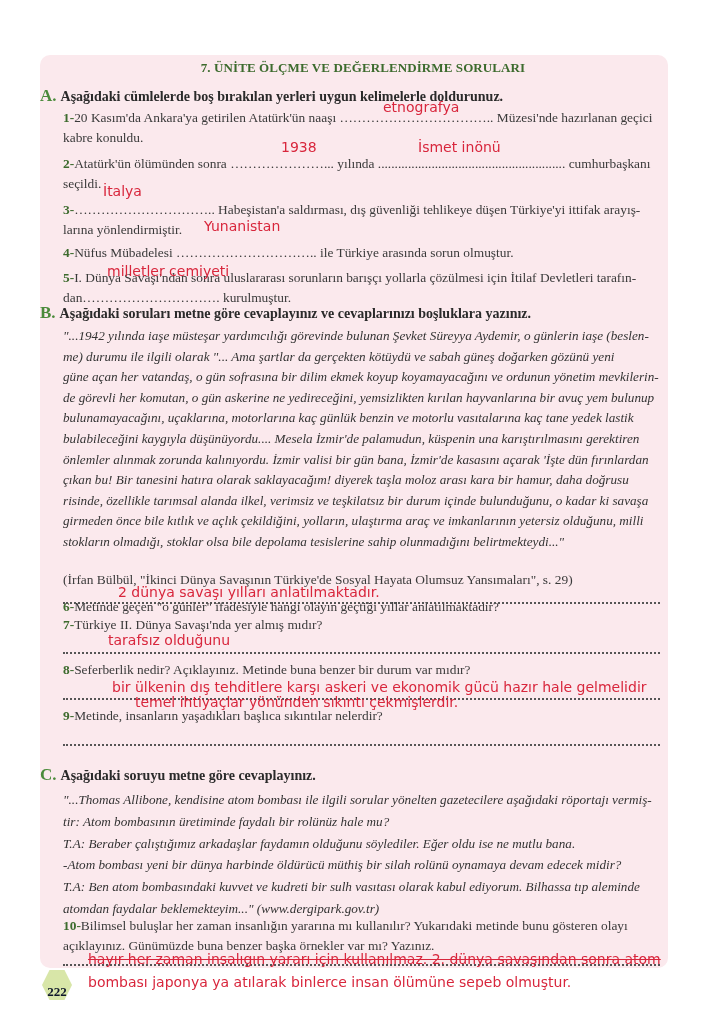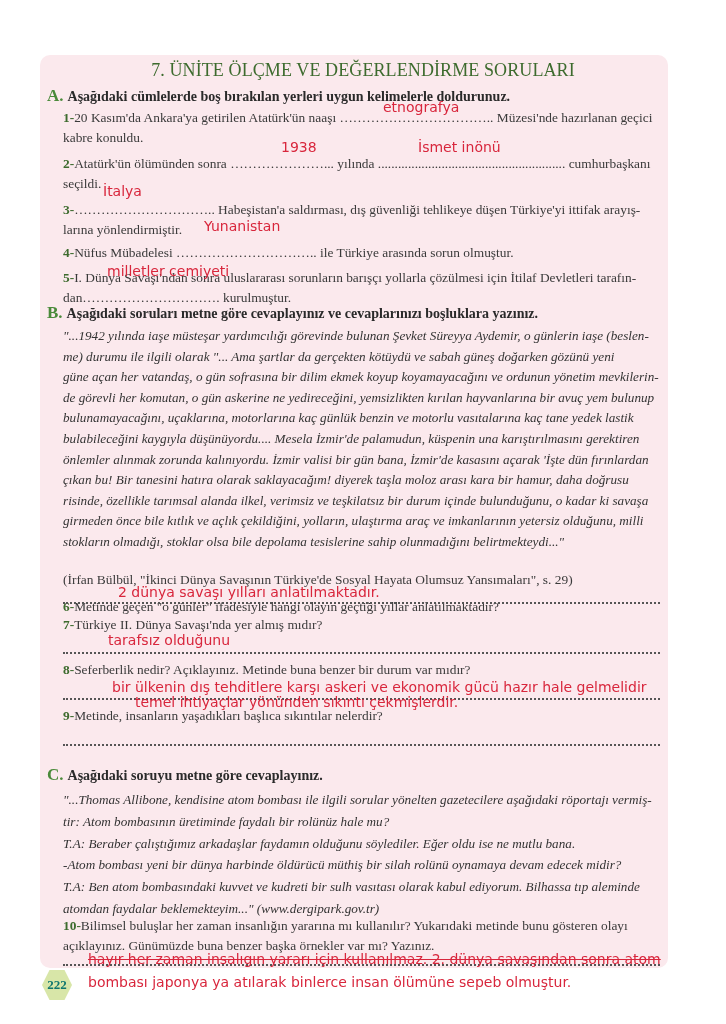--- a/index.html
+++ b/index.html
@@ -6,38 +6,38 @@
   body {
     width: 726px; height: 1024px; background: #ffffff; position: relative; overflow: hidden;
     font-family: "Liberation Serif", "DejaVu Serif", serif; color: #3a3a3a;
   }
   .panel {
     position: absolute; left: 40px; top: 55px; width: 628px; height: 913px;
     background: #fbe9ed; border-radius: 10px;
   }
   .title {
     position: absolute; left: 0; width: 726px; top: 60px; text-align: center;
-    font-size: 18px; font-weight: normal; color: #3d6b2e; letter-spacing: 0.1px;
+    font-size: 13px; font-weight: bold; color: #3d6b2e; letter-spacing: 0.1px;
   }
-  .sec-head { position: absolute; left: 47px; font-size: 14px; font-weight: bold; color: #2a2a2a; white-space: nowrap; text-align: right; }
+  .sec-head { position: absolute; left: 40px; font-size: 14px; font-weight: bold; color: #2a2a2a; white-space: nowrap; text-align: right; }
   .sec-letter { color: #4a8a3a; font-size: 17px; margin-right: 4px; }
   .line { position: absolute; left: 63px; font-size: 13.4px; white-space: nowrap; color: #3a3a3a; }
   .num { color: #3d6b2e; font-weight: bold; }
   .it { }
   .quote { position: absolute; left: 63px; width: 597px; font-size: 13.2px; font-style: italic; color: #333;
            line-height: 20.6px; text-align: justify; }
   .quote div { white-space: nowrap; }
   .ans { position: absolute; font-family: "DejaVu Sans", "Liberation Sans", sans-serif; color: #d8263c; font-size: 14px; white-space: nowrap; }
   .dots { position: absolute; left: 63px; width: 597px; border-bottom: 2px dotted #555; height: 0; }
   .strike { text-decoration: line-through; text-decoration-color: #d8263c; }
   .pagenum {
     position: absolute; left: 42px; top: 970px; width: 30px; height: 30px;
     background: #d8e6a8; clip-path: polygon(25% 0, 75% 0, 100% 50%, 75% 100%, 25% 100%, 0 50%);
-    display: flex; align-items: center; justify-content: center;
-    font-size: 13px; font-weight: bold; color: #0f766e;
+    display: flex; align-items: flex-end; justify-content: center;
+    font-size: 13px; font-weight: bold; color: #0f172a;
   }
 </style>
 </head>
 <body>
 
 <div class="panel"></div>
 <div class="title">7. ÜNİTE ÖLÇME VE DEĞERLENDİRME SORULARI</div>
 
 <div class="sec-head" style="top:86px">
   <span class="sec-letter">A.</span><span>Aşağıdaki cümlelerde boş bırakılan yerleri uygun kelimelerle doldurunuz.</span>

